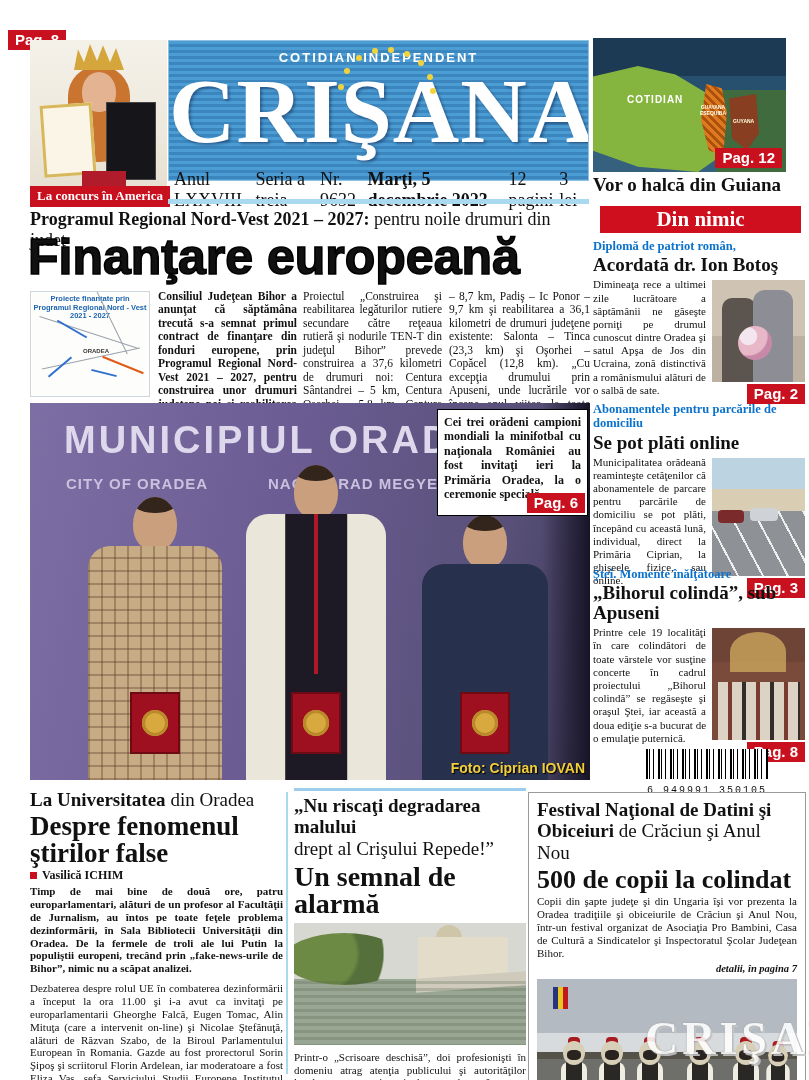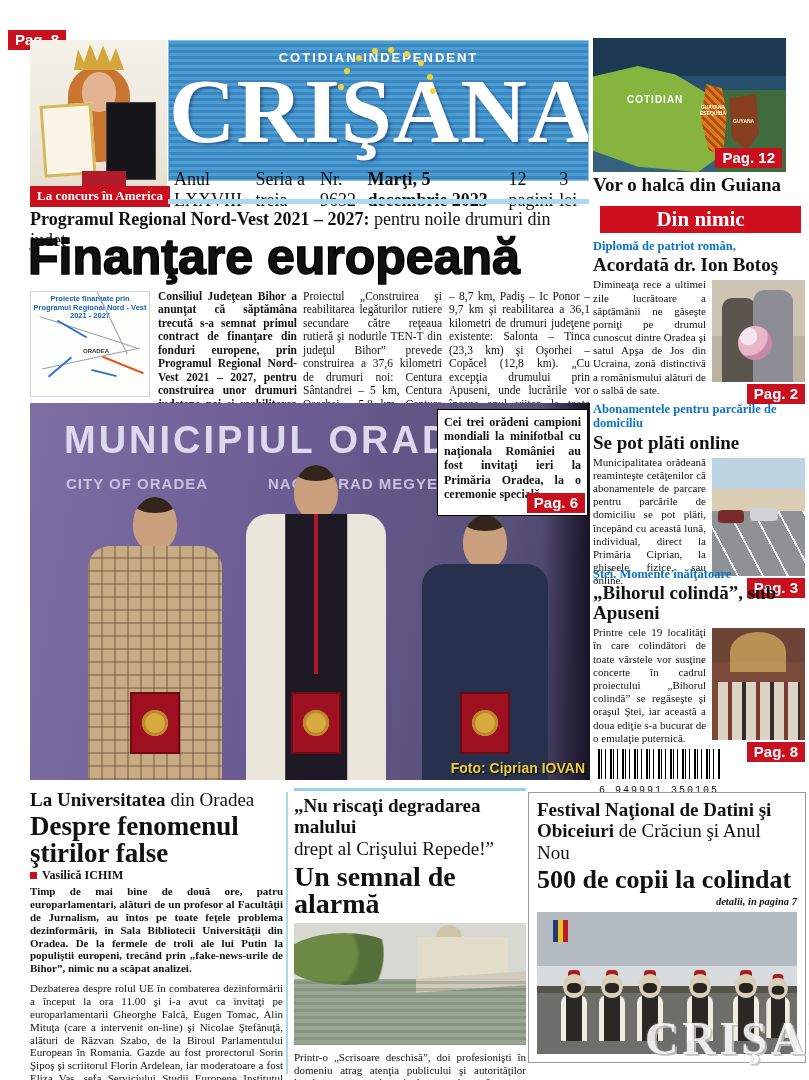--- a/index.html
+++ b/index.html
@@ -127,21 +127,21 @@
   .sp2 .lines { position:absolute; left:0; bottom:0; width:100%; height:55%;
     background:repeating-linear-gradient(62deg,rgba(255,255,255,.85) 0 2px,transparent 2px 22px); }
   .sp2 .car1 { position:absolute; left:6px; top:52px; width:26px; height:13px; border-radius:4px; background:#7a2a2a; }
   .sp2 .car2 { position:absolute; left:38px; top:50px; width:28px; height:13px; border-radius:4px; background:#cfd2d6; }
   .sp3 { height:112px; background:linear-gradient(180deg,#6e4436 0 30%,#7a4a3a 30% 100%); position:relative; overflow:hidden; }
   .sp3::before { content:""; position:absolute; left:18px; top:4px; width:56px; height:40px; border-radius:50% 50% 0 0; background:#caa55e; opacity:.8; }
   .sp3 .folk { position:absolute; bottom:0; left:6px; width:82px; height:58px;
     background:repeating-linear-gradient(90deg,#e8e2d4 0 10px,#7a3a30 10px 14px,#e8e2d4 14px 24px,#2c2a28 24px 28px); opacity:.9; }
   .sum-body { font-size:11px; line-height:1.2; text-align:justify; }
 
-  .barcode-wrap { left:592px; top:749px; width:134px; text-align:center; }
+  .barcode-wrap { left:640px; top:749px; width:134px; text-align:center; }
   .barcode { height:30px; margin:0 6px;
     background:repeating-linear-gradient(90deg,#000 0 2px,#fff 2px 3px,#000 3px 4px,#fff 4px 7px,#000 7px 8px,#fff 8px 12px); }
   .barcode-digits { font-family:"Liberation Mono", monospace; font-size:10px; letter-spacing:2px; }
 
   
   .vdiv { left:286px; top:792px; width:2px; height:282px; background:#a9d9ef; }
   .art { position:absolute; }
   .art-kicker { font-size:19px; line-height:1.12; }
   .art-kicker b { font-weight:bold; }
   .art-head { font-weight:bold; font-size:27px; line-height:0.98; margin:3px 0 2px; }
@@ -370,20 +370,21 @@
     </div>
     <p class="body-p">Printr-o „Scrisoare deschisă”, doi profesionişti în domeniu atrag atenţia publicului şi autorităţilor locale asupra unui pericol care planează asupra albiei Crişului Repede în plin centrul Oradiei. Concret, lucrările executate pe promenada malului stâng, între Podul Intelectualilor şi Podul Sf. Ladislau, va degrada în viitor malul drept al râului, singurul care a rămas cu aspect de luncă, înverzit.</p>
 
   </div>
 
   <div class="art a3">
     <div class="art-kicker">
       <b>Festival Naţional de Datini şi Obiceiuri</b><span> de Crăciun şi Anul Nou</span>
     </div>
     <div class="art-head">500 de copii la colindat</div>
+    <p>Copii din şapte judeţe şi din Ungaria îşi vor prezenta la Oradea tradiţiile şi obiceiurile de Crăciun şi Anul Nou, într-un festival organizat de Asociaţia Pro Bambini, Casa de Cultură a Sindicatelor şi Inspectoratul Şcolar Judeţean Bihor.</p>
     <span class="cont" style="border-top:none;">detalii, în pagina 7</span>
     <div class="carolers">
       <div class="horizon"></div>
       <div class="flag">
           <i class="fb"></i>
           <i class="fy"></i>
           <i class="fr"></i>
         </div>
       <div class="car-fig cf1">
           <div class="hood"></div>

